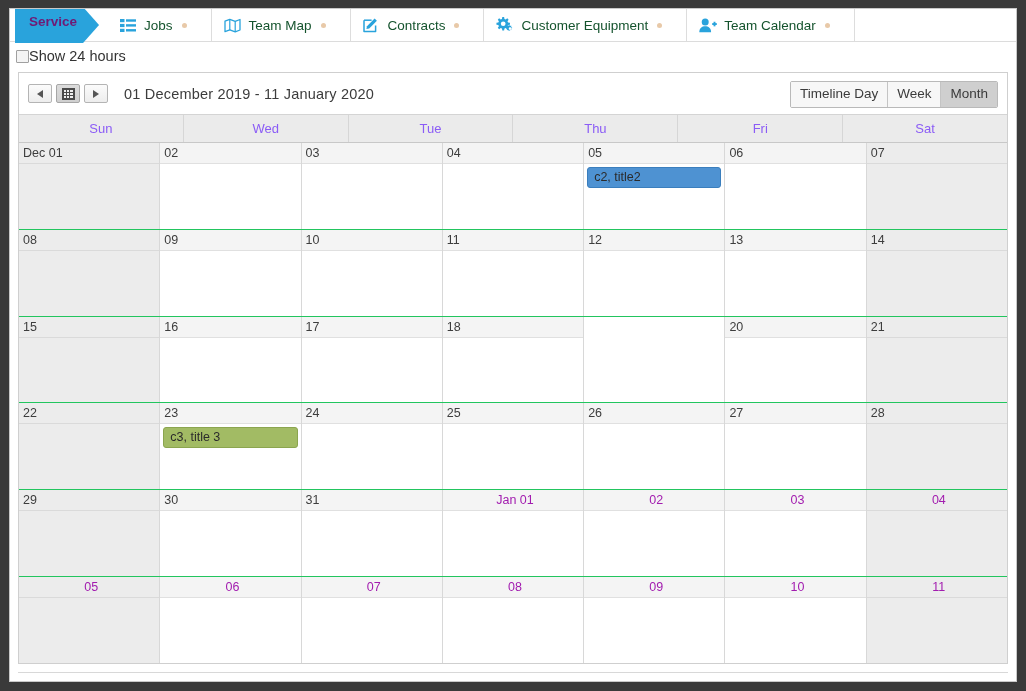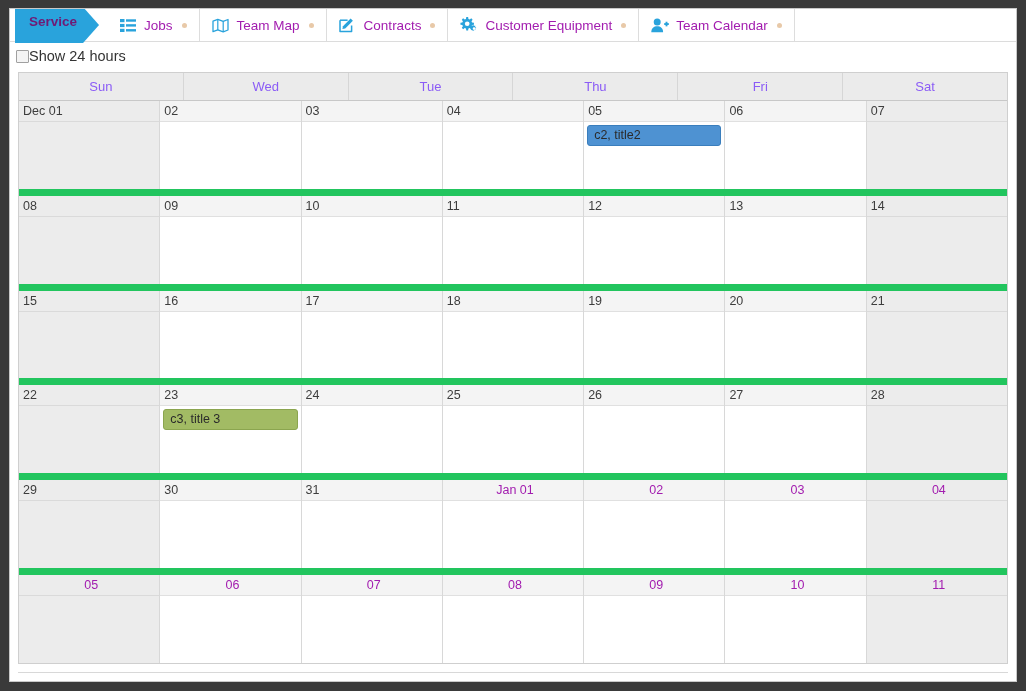--- a/index.html
+++ b/index.html
@@ -27,23 +27,23 @@
     height: 33px;
     border-bottom: 1px solid #dcdcdc;
     display: flex;
     align-items: stretch;
     background: #ffffff;
     padding-left: 5px;
   }
   .tab {
     display: flex;
     align-items: center;
-    padding: 0 12px 0 11px;
+    padding: 0 24px 0 11px;
     font-size: 13.5px;
-    color: #a21caf;
+    color: #14532d;
     position: relative;
     cursor: pointer;
     border-right: 1px solid #dddddd;
     white-space: nowrap;
   }
   .tab:last-child { border-right: 1px solid #dddddd; }
   .tab .ico {
     display: inline-flex;
     align-items: center;
     justify-content: center;
@@ -169,21 +169,21 @@
     font-size: 13px;
     color: #8b5cf6;
     border-right: 1px solid #d6d6d6;
   }
   .dayhdr .dh:last-child { border-right: none; }
 
   .weeks { flex: 1; display: flex; flex-direction: column; }
   .week {
     flex: 1 1 0;
     display: flex;
-    border-bottom: 7px solid #22c55e;
+    border-bottom: 1px solid #22c55e;
     min-height: 0;
   }
   .week:last-child { border-bottom: none; }
   .cell {
     flex: 1 1 0;
     border-right: 1px solid #d8d8d8;
     background: #ffffff;
     display: flex;
     flex-direction: column;
     min-width: 0;
@@ -295,20 +295,39 @@
       </div>
     </div>
 
   <div class="show24">
     <span class="cb"></span>
     <span>Show 24 hours</span>
   </div>
 
   <div class="sched">
 
+    <div class="toolbar">
+      <div class="navgrp">
+        <div class="navbtn">
+          <span class="tri-l"></span>
+        </div>
+        <div class="navbtn pressed">
+          <span class="gridico"></span>
+        </div>
+        <div class="navbtn">
+          <span class="tri-r"></span>
+        </div>
+      </div>
+      <div class="daterange">01 December 2019 - 11 January 2020</div>
+      <div class="viewgrp" id="viewgrp">
+          <div class="viewbtn">Timeline Day</div>
+          <div class="viewbtn">Week</div>
+          <div class="viewbtn active">Month</div>
+        </div>
+    </div>
 
     <div class="cal">
       <div class="dayhdr" id="dayhdr">
           <div class="dh">Sun</div>
           <div class="dh">Wed</div>
           <div class="dh">Tue</div>
           <div class="dh">Thu</div>
           <div class="dh">Fri</div>
           <div class="dh">Sat</div>
         </div>
@@ -385,21 +404,20 @@
             </div>
             <div class="cell">
               <div class="dnum">17</div>
               <div class="evts"></div>
             </div>
             <div class="cell">
               <div class="dnum">18</div>
               <div class="evts"></div>
             </div>
             <div class="cell">
-              <div class="dnum">19</div>
               <div class="evts"></div>
             </div>
             <div class="cell">
               <div class="dnum">20</div>
               <div class="evts"></div>
             </div>
             <div class="cell weekend">
               <div class="dnum">21</div>
               <div class="evts"></div>
             </div>

